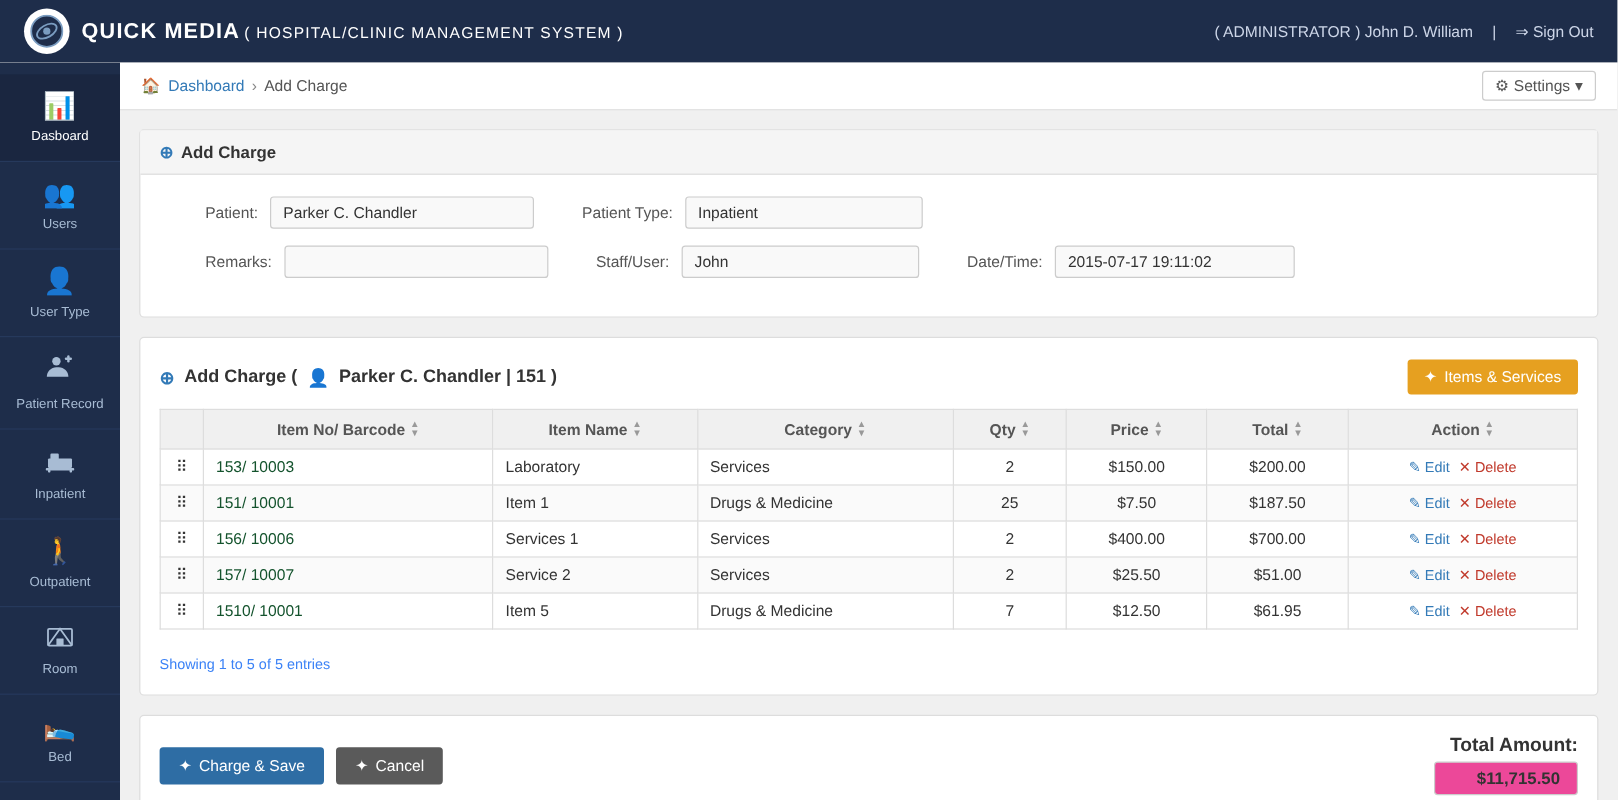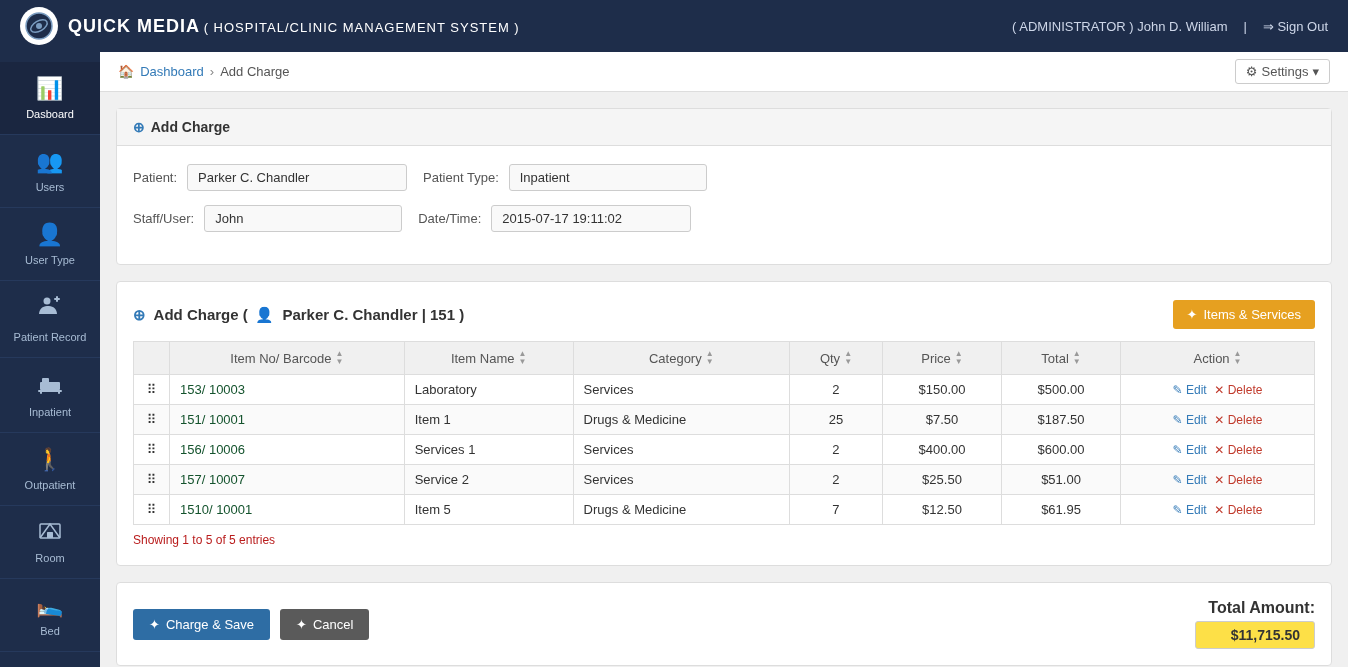--- a/index.html
+++ b/index.html
@@ -146,22 +146,23 @@
       color: #333;
       display: flex;
       align-items: center;
       gap: 6px;
     }
     .card-body { padding: 18px 16px; }
 
     
     .form-row {
       display: flex;
-      gap: 16px;
+      gap: 40px;
       margin-bottom: 14px;
+      margin-left: 38px;
     }
     .form-group {
       display: flex;
       align-items: center;
       gap: 10px;
     }
     .form-label { font-size: 13px; color: #555; white-space: nowrap; }
     .form-input {
       background: #f9f9f9;
       border: 1px solid #ccc;
@@ -207,21 +208,21 @@
       width: 100%;
       border-collapse: collapse;
       font-size: 13px;
     }
     .data-table th {
       background: #f0f0f0;
       border: 1px solid #ddd;
       padding: 8px 10px;
       text-align: center;
       color: #555;
-      font-weight: 400;
+      font-weight: 700;
     }
     .data-table td {
       border: 1px solid #ddd;
       padding: 7px 10px;
       color: #333;
     }
     .data-table tr:nth-child(even) td { background: #fafafa; }
     .drag-handle { color: #aaa; text-align: center; cursor: grab; }
     .item-link { color: #14532d; text-decoration: none; }
     .price-cell { color: #337ab7; }
@@ -232,21 +233,21 @@
       cursor: pointer;
       font-size: 12px;
       margin-right: 4px;
     }
     .btn-delete {
       color: #c0392b;
       text-decoration: none;
       cursor: pointer;
       font-size: 12px;
     }
-    .entries-info { font-size: 12px; color: #b91c1c; margin-top: 8px; }
+    .entries-info { font-size: 12px; color: #3b82f6; margin-top: 22px; }
 
     
     .footer-actions {
       background: #fff;
       border: 1px solid #ddd;
       border-radius: 4px;
       padding: 16px;
       display: flex;
       align-items: center;
       justify-content: space-between;
@@ -278,21 +279,21 @@
       gap: 6px;
     }
     .total-section {
       display: flex;
       flex-direction: column;
       align-items: flex-end;
       gap: 4px;
     }
     .total-label { font-size: 16px; font-weight: bold; color: #333; }
     .total-value {
-      background: #fde047;
+      background: #ec4899;
       border: 1px solid #ccc;
       padding: 5px 14px;
       font-size: 14px;
       font-weight: bold;
       color: #333;
       border-radius: 3px;
       min-width: 120px;
       text-align: right;
     }
 
@@ -411,20 +412,24 @@
               <label class="form-label">Patient:</label>
               <input class="form-input wide" type="text" readonly="" value="Parker C. Chandler" style="">
             </div>
             <div class="form-group">
               <label class="form-label">Patient Type:</label>
               <input class="form-input medium" type="text" readonly="" value="Inpatient" style="">
             </div>
           </div>
 
           <div class="form-row">
+            <div class="form-group">
+              <label class="form-label">Remarks:</label>
+              <input class="form-input wide" type="text" style="">
+            </div>
             <div class="form-group">
               <label class="form-label">Staff/User:</label>
               <input class="form-input medium" type="text" readonly="" value="John" style="">
             </div>
             <div class="form-group">
               <label class="form-label">Date/Time:</label>
               <input class="form-input" type="text" style="min-width: 200px;" readonly="" value="2015-07-17 19:11:02">
             </div>
           </div>
         </div>
@@ -517,21 +522,21 @@
             <tbody id="table-body">
             <tr>
       <td class="drag-handle">⠿</td>
       <td>
         <a href="#" class="item-link">153/ 10003</a>
       </td>
       <td>Laboratory</td>
       <td>Services</td>
       <td style="text-align:center;">2</td>
       <td class="price-cell" style="text-align:center;">$150.00</td>
-      <td style="text-align:center;">$500.00</td>
+      <td style="text-align:center;">$200.00</td>
       <td class="action-cell">
         <span class="btn-edit">✎ Edit</span>
         <span class="btn-delete">✕ Delete</span>
       </td>
     </tr>
                 <tr>
       <td class="drag-handle">⠿</td>
       <td>
         <a href="#" class="item-link">151/ 10001</a>
       </td>
@@ -547,21 +552,21 @@
     </tr>
                 <tr>
       <td class="drag-handle">⠿</td>
       <td>
         <a href="#" class="item-link">156/ 10006</a>
       </td>
       <td>Services 1</td>
       <td>Services</td>
       <td style="text-align:center;">2</td>
       <td class="price-cell" style="text-align:center;">$400.00</td>
-      <td style="text-align:center;">$600.00</td>
+      <td style="text-align:center;">$700.00</td>
       <td class="action-cell">
         <span class="btn-edit">✎ Edit</span>
         <span class="btn-delete">✕ Delete</span>
       </td>
     </tr>
                 <tr>
       <td class="drag-handle">⠿</td>
       <td>
         <a href="#" class="item-link">157/ 10007</a>
       </td>

